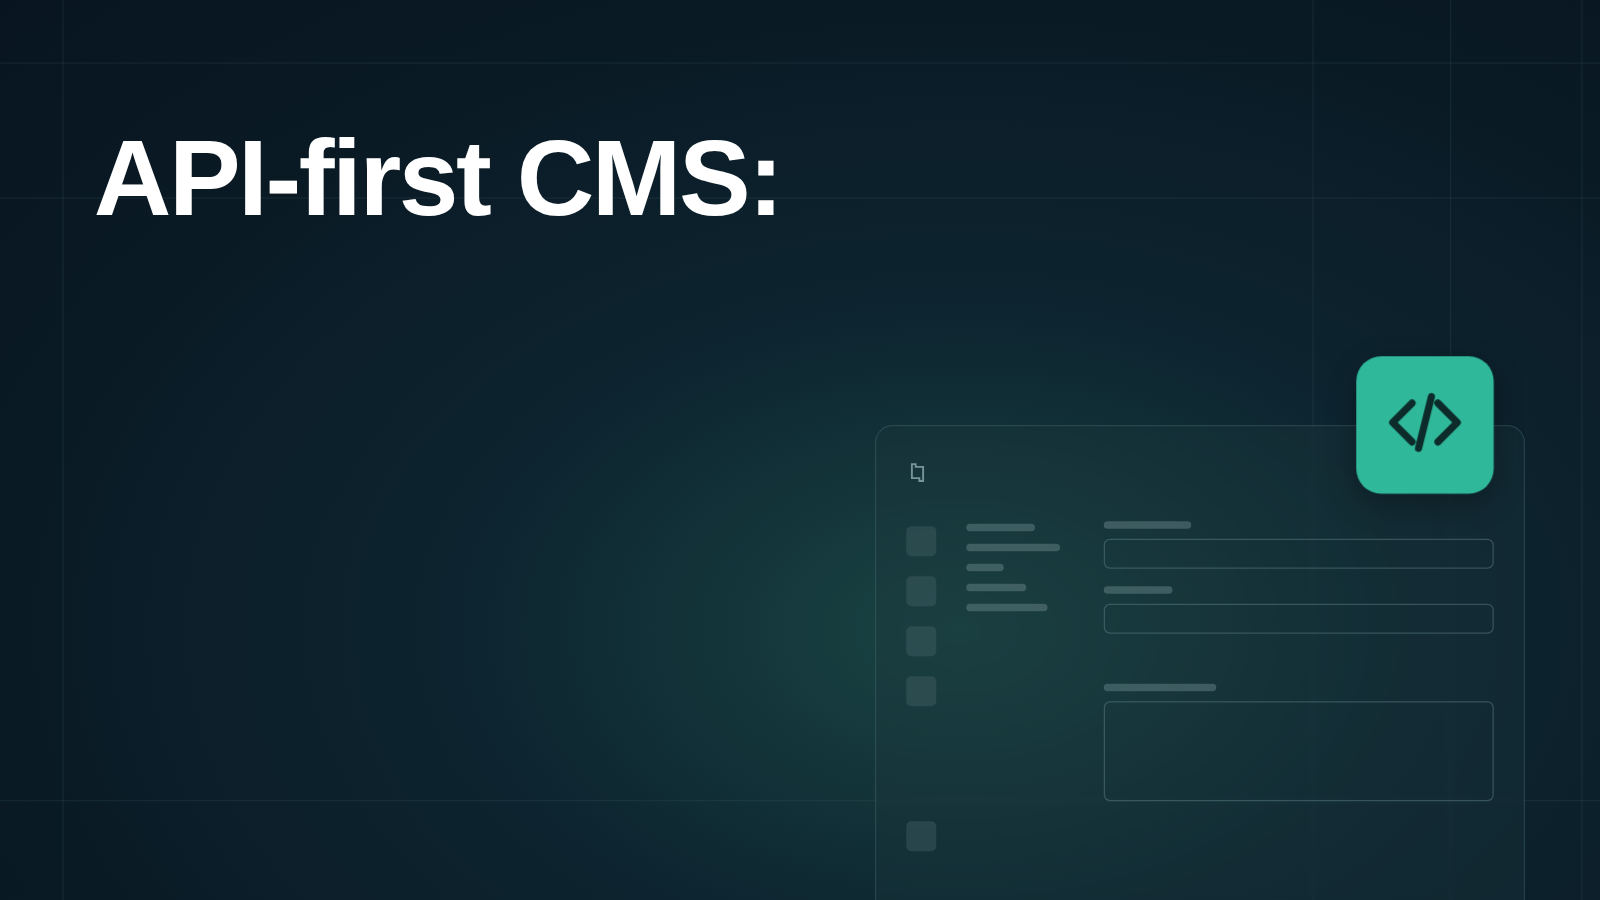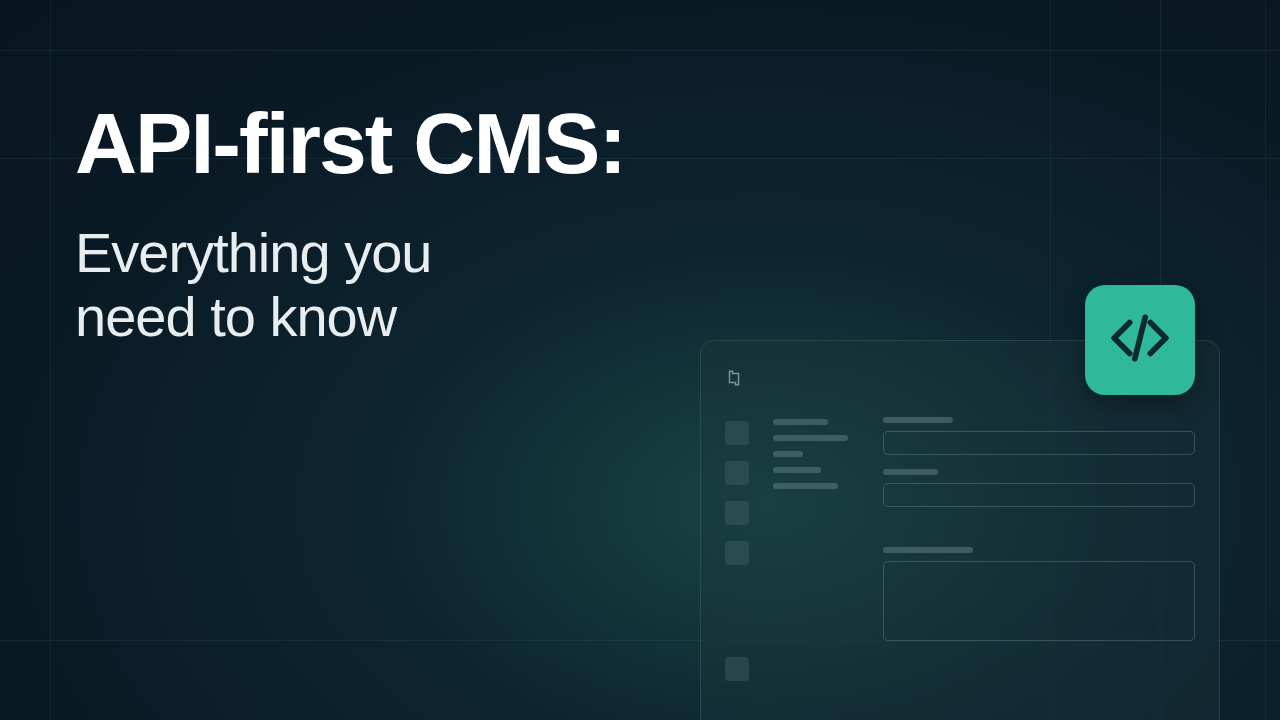--- a/index.html
+++ b/index.html
@@ -27,21 +27,21 @@
       top: 100px;
       z-index: 10;
     }
     
     .title {
       color: #ffffff;
       font-size: 86px;
       font-weight: 700;
       letter-spacing: -2px;
       line-height: 1;
-      margin-bottom: 35px;
+      margin-bottom: 23px;
     }
     
     .subtitle {
       color: #e8eef0;
       font-size: 56px;
       font-weight: 400;
       letter-spacing: -1px;
       line-height: 1.15;
     }
     
@@ -162,24 +162,20 @@
 <div class="grid-line grid-v" style="left: 50px;"></div>
 <div class="grid-line grid-v" style="left: 1050px;"></div>
 <div class="grid-line grid-v" style="left: 1160px;"></div>
 <div class="grid-line grid-v" style="left: 1265px;"></div>
 <div class="grid-line grid-h" style="top: 50px;"></div>
 <div class="grid-line grid-h" style="top: 158px;"></div>
 <div class="grid-line grid-h" style="top: 640px;"></div>
 
 <div class="text-content">
   <h1 class="title">API-first CMS:</h1>
-  <p class="subtitle">
-    <span>Everything you</span><br>
-    <span>need to know</span>
-  </p>
 </div>
 
 <div class="code-badge">
   <span>
     <svg viewBox="0 0 24 24" fill="none" stroke="#0d2b2a" stroke-width="2.2" stroke-linecap="round" stroke-linejoin="round">
       <polyline points="16 18 22 12 16 6"></polyline>
       <polyline points="8 6 2 12 8 18"></polyline>
       <line x1="14" y1="4" x2="10" y2="20"></line>
     </svg>
   </span>

